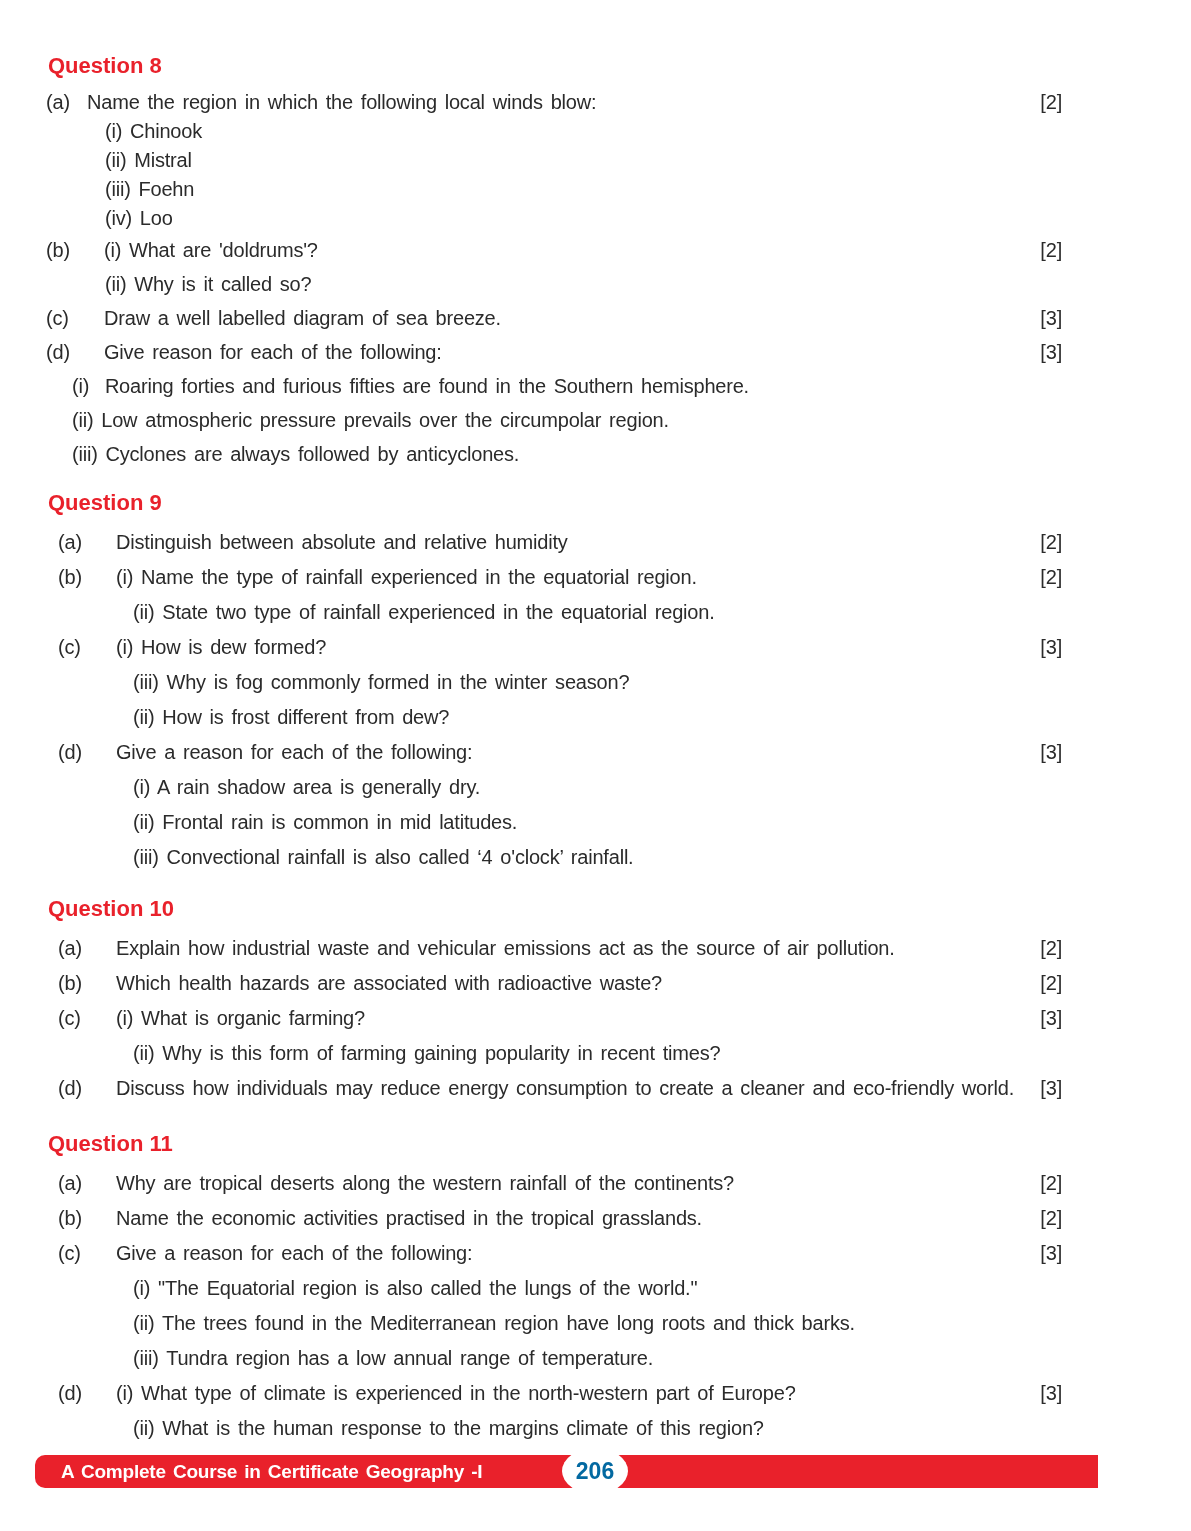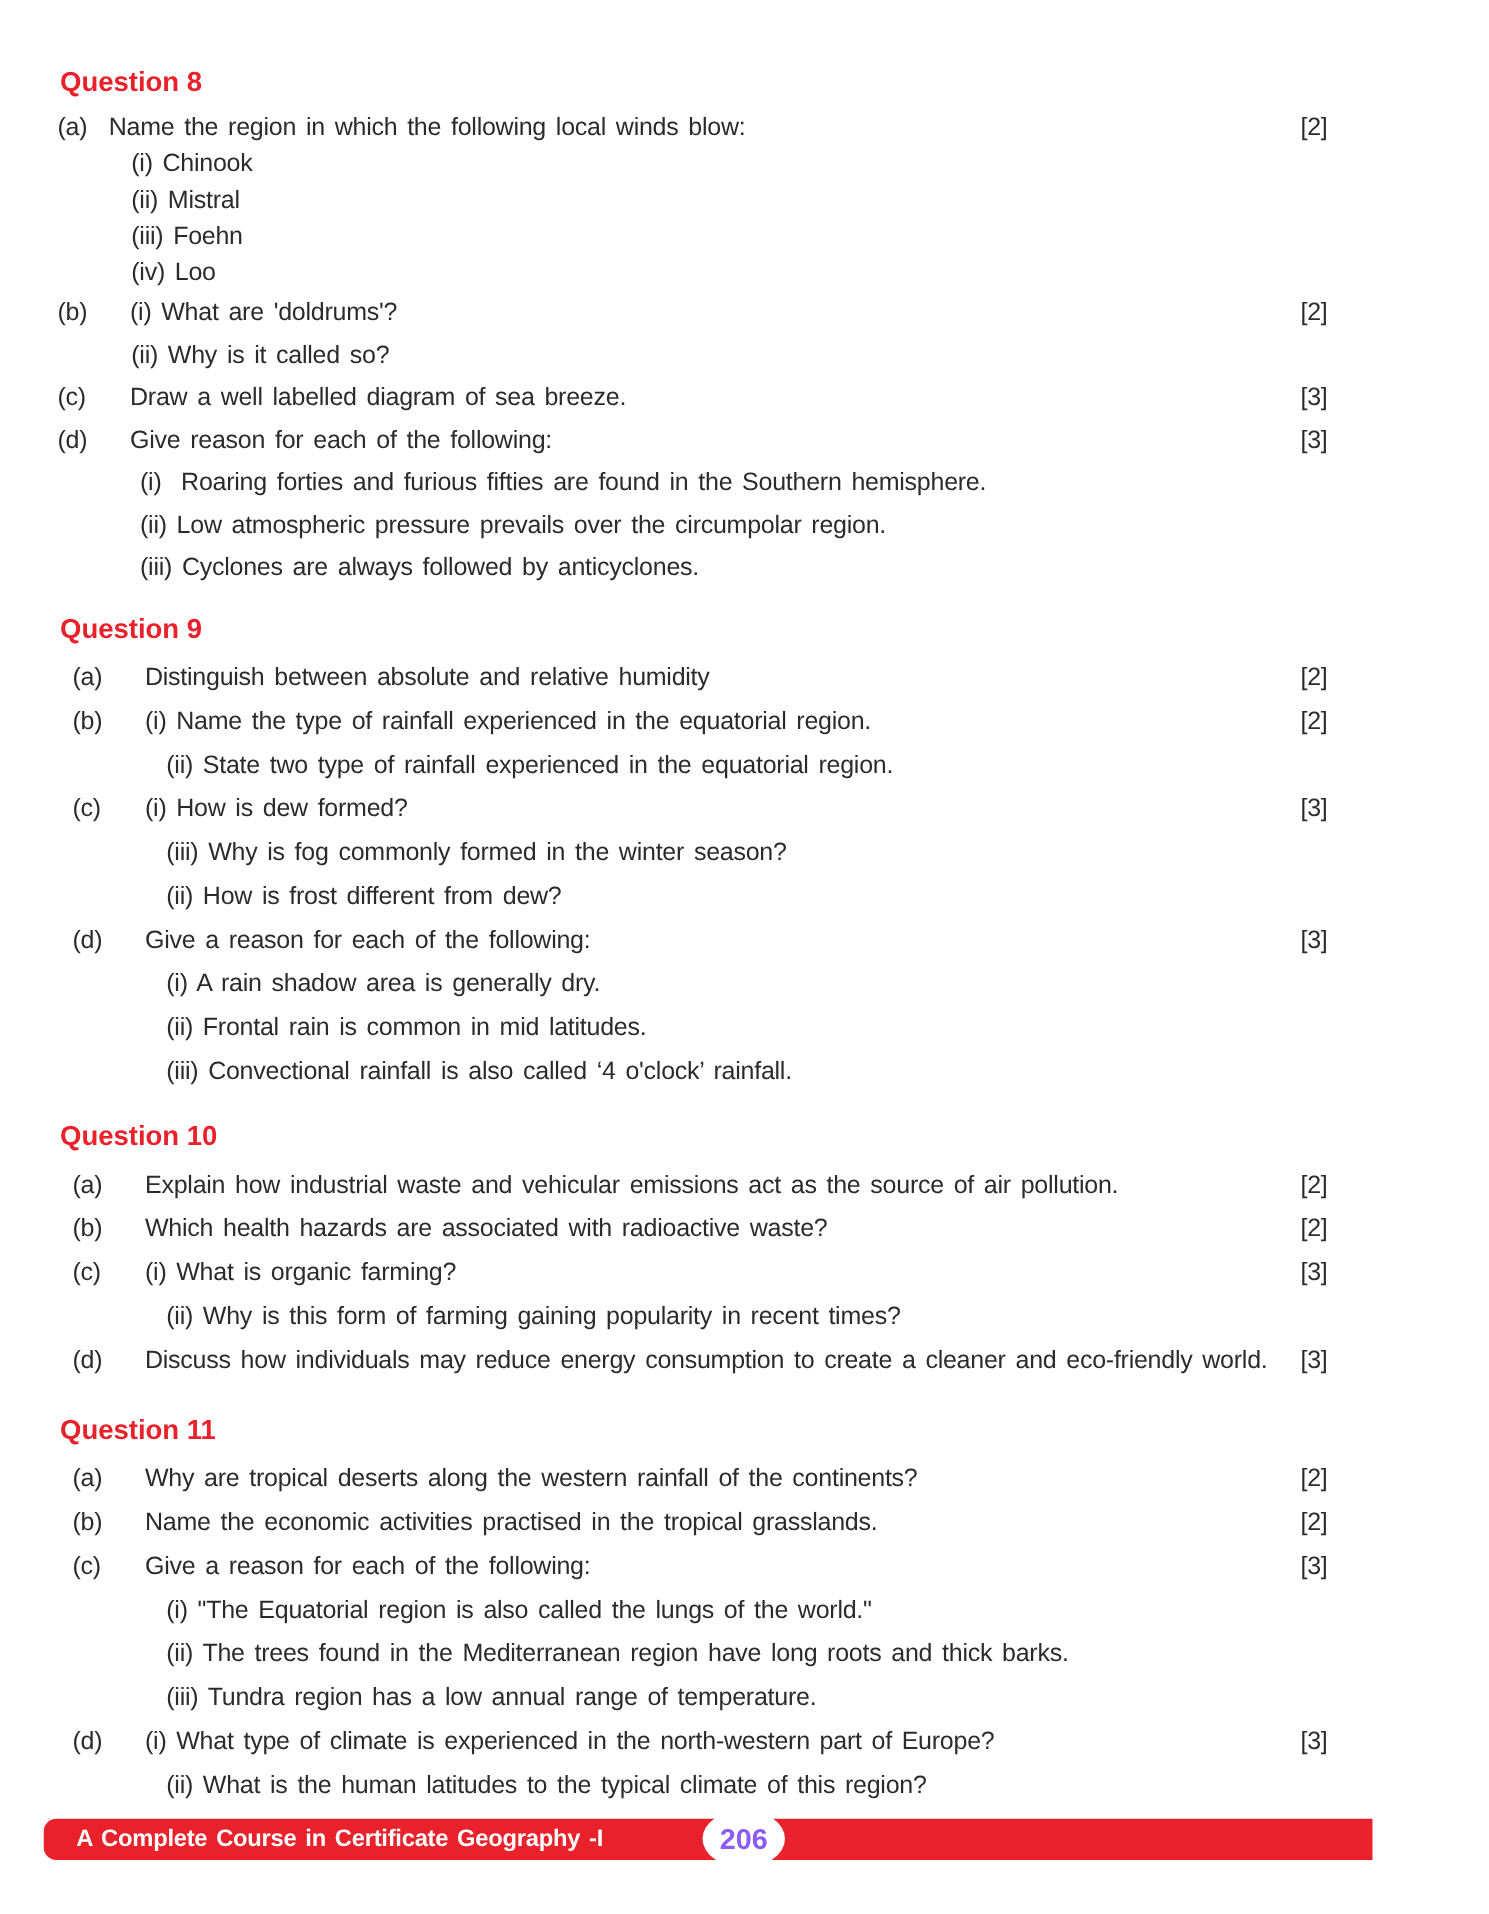--- a/index.html
+++ b/index.html
@@ -23,21 +23,21 @@
   .r{
     display:flex;align-items:baseline;
     padding-right:36px;
     font-size:20px;line-height:34px;
     letter-spacing:-0.2px;word-spacing:2.5px;
   }
   .txt{white-space:pre-wrap;}
   .q8 .r{padding-left:46px;}
   .q8 .r.tight{line-height:29px;}
   .q8 .sub{padding-left:105px;}
-  .q8 .sub.deep{padding-left:112px;}
+  .q8 .sub.deep{padding-left:72px;}
   .q9 .r,.q10 .r,.q11 .r{padding-left:58px;line-height:35px;}
   .q9 .sub,.q10 .sub,.q11 .sub{padding-left:133px;}
   .lbl{flex:0 0 58px;}
   .lbl.narrow{flex:0 0 41px;}
   .marks{margin-left:auto;padding-left:6px;}
   .footer-bar{
     position:absolute;left:35px;top:1455px;
     width:1121px;height:33px;
     background:#e9212b;border-radius:10px;
     display:flex;align-items:center;
@@ -46,21 +46,21 @@
     color:#ffffff;font-weight:bold;
     font-size:19px;letter-spacing:-0.2px;word-spacing:2px;
     padding-left:26px;
   }
   .page-badge{
     position:absolute;left:527px;top:-7px;
     width:66px;height:46px;
     background:#ffffff;border-radius:50%;
     display:flex;align-items:center;justify-content:center;
   }
-  .page-num{color:#8b5cf6;font-weight:bold;font-size:23px;}
+  .page-num{color:#0369a1;font-weight:bold;font-size:23px;}
 </style>
 </head>
 <body>
 
 <div class="page">
   <div class="content">
 
     <section class="q8">
       <h2 class="q-title">Question 8</h2>
       <div class="r tight">
@@ -203,21 +203,21 @@
         </div>
       <div class="r sub">
           <span class="txt">(iii) Tundra region has a low annual range of temperature.</span>
         </div>
       <div class="r">
         <span class="lbl">(d)</span>
         <span class="txt">(i) What type of climate is experienced in the north-western part of Europe?</span>
         <span class="marks">[3]</span>
       </div>
       <div class="r sub">
-          <span class="txt">(ii) What is the human latitudes to the typical climate of this region?</span>
+          <span class="txt">(ii) What is the human response to the margins climate of this region?</span>
         </div>
     </section>
 
   </div>
 
   <div class="footer-bar">
     <span class="footer-title">A Complete Course in Certificate Geography -I</span>
     <span class="page-badge">
       <span class="page-num">206</span>
     </span>

